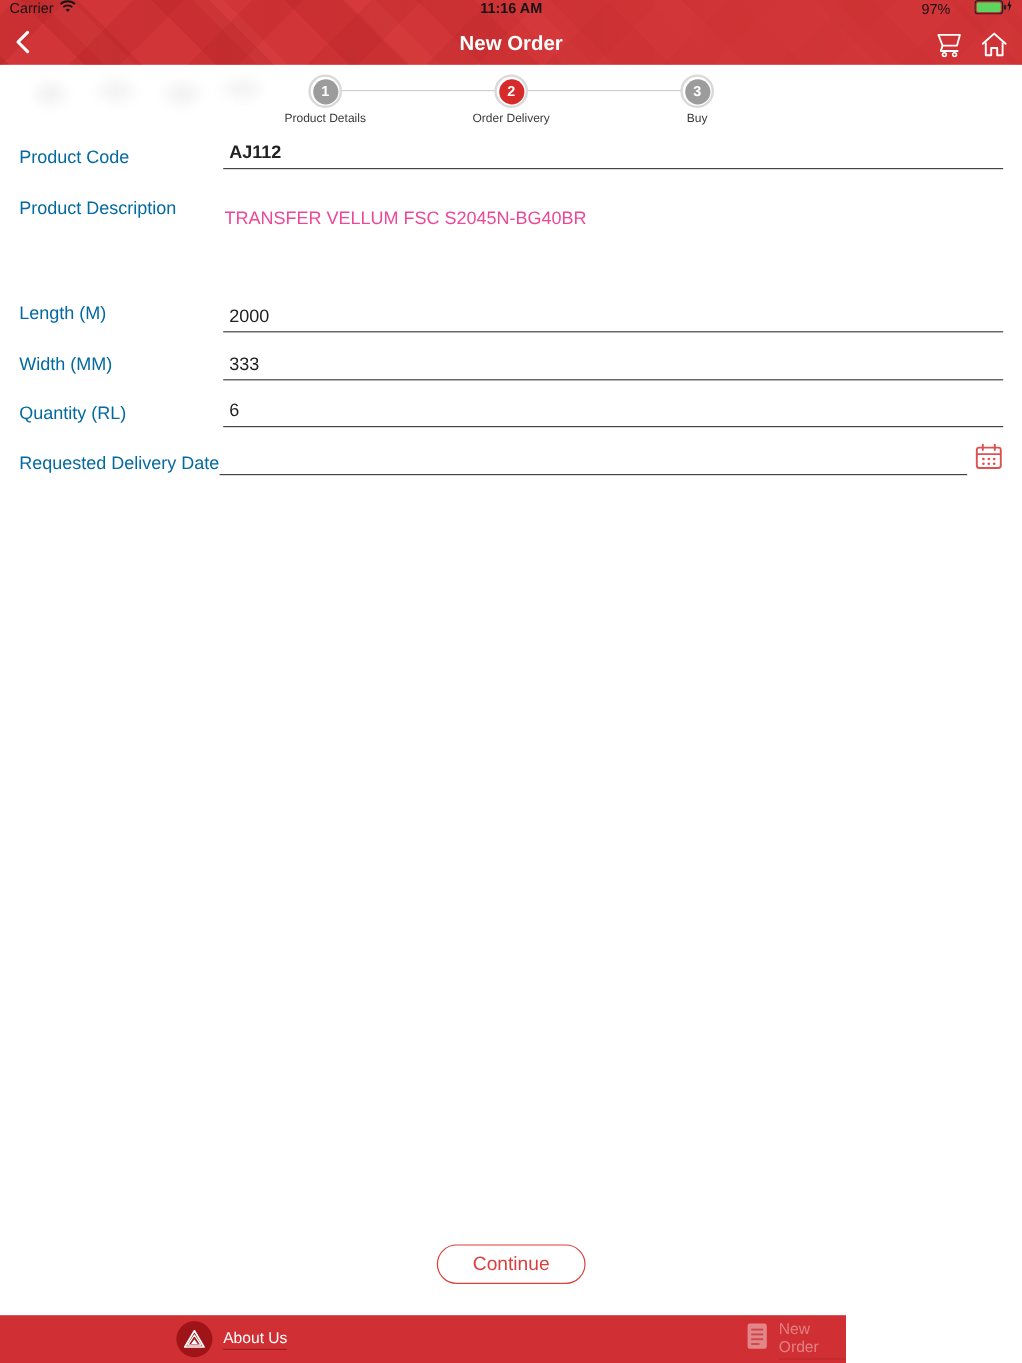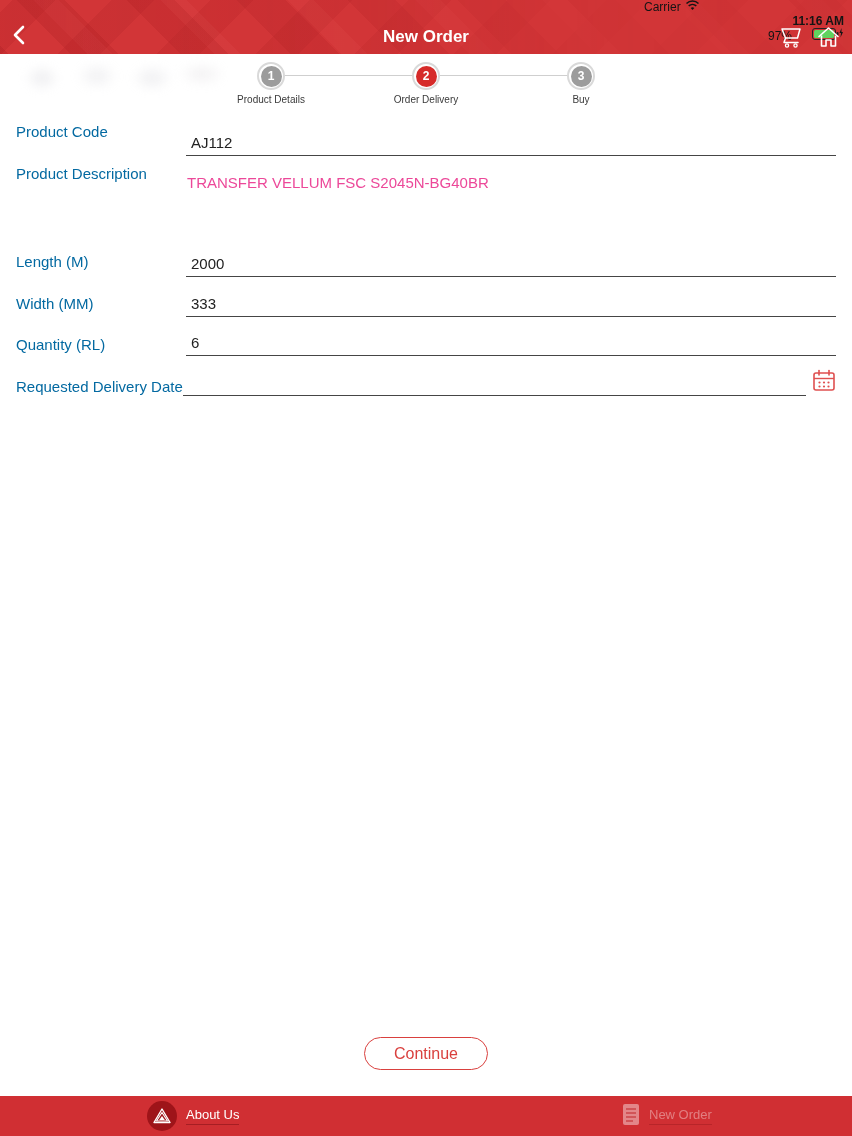--- a/index.html
+++ b/index.html
@@ -19,22 +19,22 @@
     content:""; position:absolute; inset:-20px;
     background-image:
       repeating-linear-gradient(45deg, rgba(160,22,27,0.20) 0 34px, rgba(0,0,0,0) 34px 78px),
       repeating-linear-gradient(-45deg, rgba(160,22,27,0.16) 0 30px, rgba(0,0,0,0) 30px 70px),
       repeating-linear-gradient(45deg, rgba(255,120,120,0.10) 0 18px, rgba(0,0,0,0) 18px 90px);
     -webkit-mask-image:linear-gradient(90deg, #000 0%, rgba(0,0,0,0.75) 40%, rgba(0,0,0,0.15) 70%, rgba(0,0,0,0.35) 100%);
             mask-image:linear-gradient(90deg, #000 0%, rgba(0,0,0,0.75) 40%, rgba(0,0,0,0.15) 70%, rgba(0,0,0,0.35) 100%);
   }
   .statusbar {
     position:absolute; left:0; top:0; width:852px; height:20px;
-    display:flex; align-items:flex-end; padding:0 8px;
-    font-size:12px; color:#141414;flex-direction:column;
+    display:flex; align-items:flex-start; padding:0 8px;
+    font-size:12px; color:#141414;
   }
   .sb-left { display:flex; align-items:center; gap:4px; width:200px; }
   .sb-center { flex:1; text-align:center; font-weight:bold; }
   .sb-right { width:200px; display:flex; justify-content:flex-end; align-items:center; gap:20px; }
   .navbar {
     position:absolute; left:0; top:20px; width:852px; height:34px;
     display:flex; align-items:center; padding:0 12px;
   }
   .nav-back { width:40px; cursor:pointer; display:flex; align-items:center; }
   .nav-title {
@@ -93,21 +93,21 @@
 
   
   .continue-btn {
     position:absolute; left:364px; top:1037px; width:124px; height:33px;
     background:#ffffff; border:1.5px solid #d9403e; border-radius:17px;
     color:#d9403e; font-size:16px; font-family:inherit; cursor:pointer;
   }
 
   
   .tabbar {
-    position:absolute; left:0; top:1096px; width:852px; height:40px;
+    position:absolute; left:0; top:1096px; width:705px; height:40px;
     background:#d02f33;
   }
   .tab-item {
     position:absolute; top:0; height:40px; display:flex; align-items:center;
     gap:9px; cursor:pointer;
   }
   .tab-badge {
     width:30px; height:30px; border-radius:50%; background:#9e1419;
     display:flex; align-items:center; justify-content:center; flex:0 0 auto;
   }
@@ -189,21 +189,21 @@
     <div class="step-inner active">2</div>
   </div>
   <div class="step-label" style="left:356px;">Order Delivery</div>
 
   <div class="step-circle" style="left:567px;">
     <div class="step-inner inactive">3</div>
   </div>
   <div class="step-label" style="left:511px;">Buy</div>
 
   <div class="f-label" style="top:123px;">Product Code</div>
-  <input class="f-input" style="top: 132px;" value="AJ112">
+  <input class="f-input" style="top: 117px; font-weight: bold;" value="AJ112">
 
   <div class="f-label" style="top:165px;">Product Description</div>
   <div class="f-static" style="top:174px;">TRANSFER VELLUM FSC S2045N-BG40BR</div>
 
   <div class="f-label" style="top:253px;">Length (M)</div>
   <input class="f-input" style="top: 253px;" value="2000">
 
   <div class="f-label" style="top:295px;">Width (MM)</div>
   <input class="f-input" style="top: 293px;" value="333">
 

